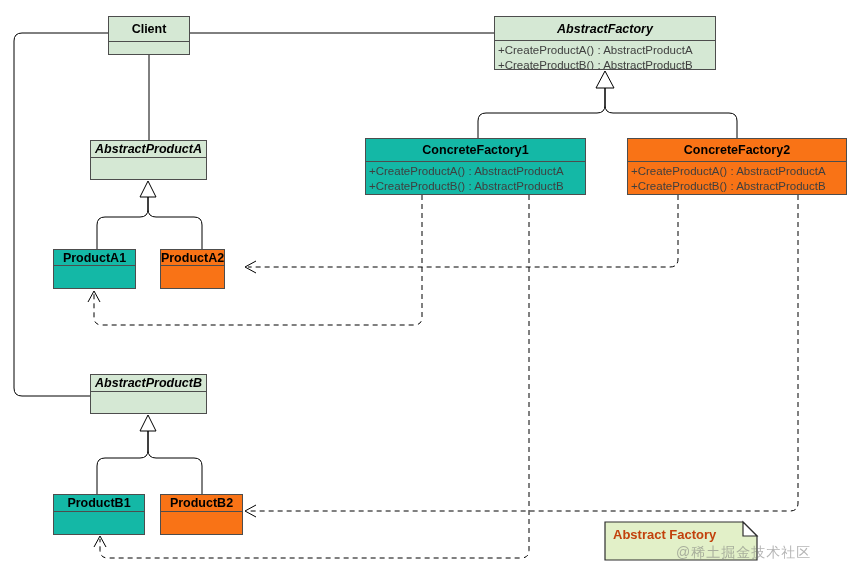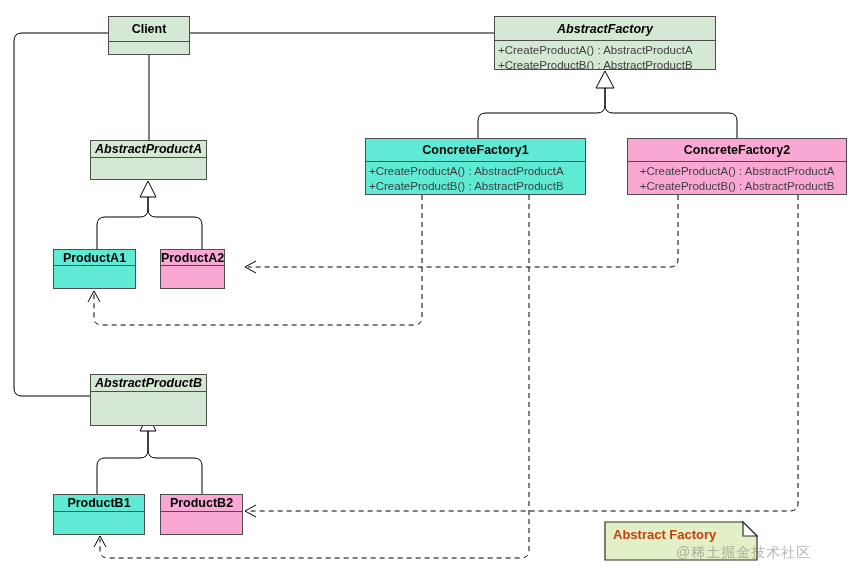--- a/index.html
+++ b/index.html
@@ -1,22 +1,22 @@
 <!DOCTYPE html>
 <html><head>
 <meta charset="utf-8">
 <style>
   html,body{margin:0;padding:0;}
   body{font-family:"Liberation Sans",sans-serif;background:#ffffff;}
   #canvas{position:relative;width:859px;height:575px;background:#ffffff;overflow:hidden;margin-top:8px;}
   #wires{position:absolute;left:0;top:0;width:859px;height:575px;}
   .uml-class{position:absolute;display:flex;flex-direction:column;border:1px solid #4d4d4d;box-sizing:border-box;}
   .fill-green{background:#d5e8d4;}
-  .fill-yellow{background:#5eead4;justify-content:flex-end;}
-  .fill-purple{background:#f9a8d4;text-align:center;}
+  .fill-yellow{background:#14b8a6;justify-content:flex-end;}
+  .fill-purple{background:#f97316;}
   .uml-title{flex:none;border-bottom:1px solid #4d4d4d;display:flex;align-items:center;justify-content:center;
              font-weight:bold;font-size:12.5px;color:#000;white-space:nowrap;}
   .abstract .uml-title{font-style:italic;}
   .uml-body{flex:1;padding:2px 3px;overflow:hidden;}
   .uml-method{font-size:11.5px;line-height:15px;color:#3f3f3f;white-space:nowrap;}
   .note-text{position:absolute;left:613px;top:519px;font-size:13px;font-weight:bold;color:#c2410c;}
   .watermark{position:absolute;left:676px;top:536px;font-size:14px;color:rgba(120,120,120,0.55);
              letter-spacing:1px;white-space:nowrap;}
 </style>
 </head>
@@ -117,21 +117,21 @@
   <div class="uml-class fill-yellow" style="left:53px;top:241px;width:83px;height:40px">
     <div class="uml-title" style="height:15px">ProductA1</div>
     <div class="uml-body"></div>
   </div>
 
   <div class="uml-class fill-purple" style="left:160px;top:241px;width:65px;height:40px">
     <div class="uml-title" style="height:15px">ProductA2</div>
     <div class="uml-body"></div>
   </div>
 
-  <div class="uml-class fill-green abstract" style="left:90px;top:366px;width:117px;height:52px">
+  <div class="uml-class fill-green abstract" style="left:90px;top:366px;width:117px;height:40px">
     <div class="uml-title" style="height:16px">AbstractProductB</div>
     <div class="uml-body"></div>
   </div>
 
   <div class="uml-class fill-yellow" style="left:53px;top:486px;width:92px;height:41px">
     <div class="uml-title" style="height:16px">ProductB1</div>
     <div class="uml-body"></div>
   </div>
 
   <div class="uml-class fill-purple" style="left:160px;top:486px;width:83px;height:41px">

